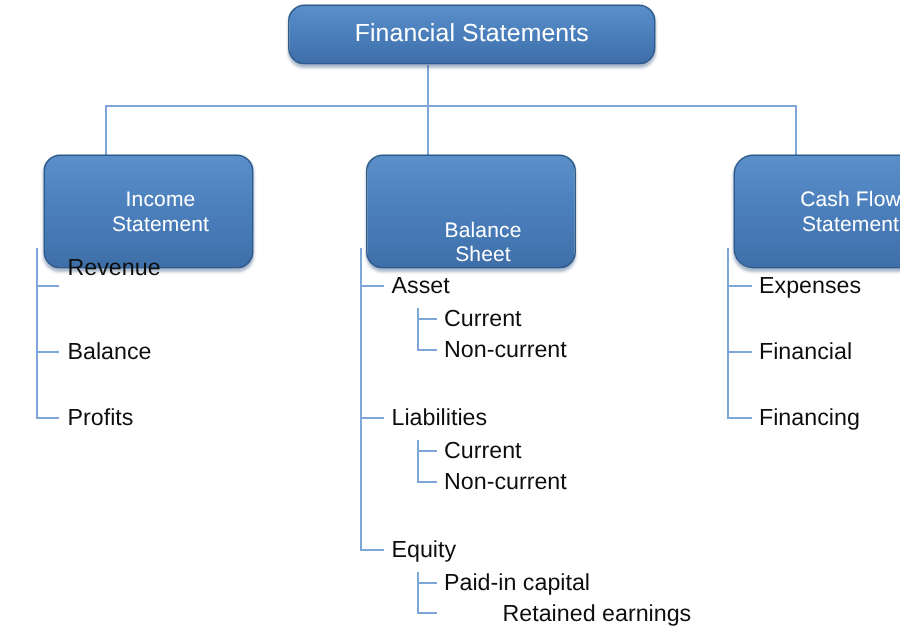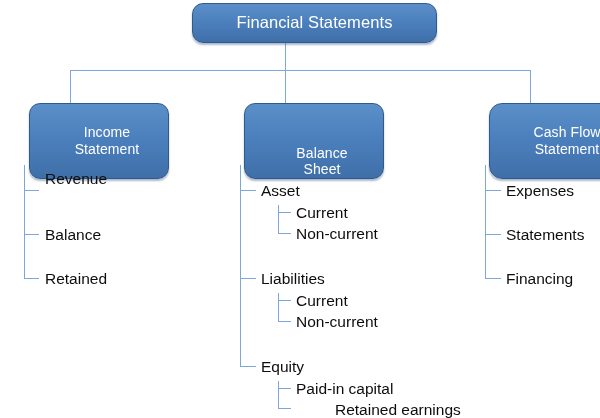--- a/index.html
+++ b/index.html
@@ -143,31 +143,31 @@
 Sheet</span>
   </div>
 
   <div class="node-box node-level2" id="node-cashflow">
     <span class="node-label">Cash Flow
 Statement</span>
   </div>
 
   <div class="leaf" style="left:45px; top:171px;">Revenue</div>
   <div class="leaf" style="left:45px; top:227px;">Balance</div>
-  <div class="leaf" style="left:45px; top:271px;">Retained</div>
+  <div class="leaf" style="left:45px; top:271px;">Profits</div>
 
   <div class="leaf" style="left:261px; top:183px;">Asset</div>
   <div class="leaf sub" style="left:296px; top:205px;">Current</div>
   <div class="leaf sub" style="left:296px; top:226px;">Non-current</div>
 
   <div class="leaf" style="left:261px; top:271px;">Liabilities</div>
   <div class="leaf sub" style="left:296px; top:293px;">Current</div>
   <div class="leaf sub" style="left:296px; top:314px;">Non-current</div>
 
   <div class="leaf" style="left:261px; top:359px;">Equity</div>
   <div class="leaf sub" style="left:296px; top:381px;">Paid-in capital</div>
   <div class="leaf sub" style="left:296px; top:402px;margin-left:39px;">Retained earnings</div>
 
   <div class="leaf" style="left:506px; top:183px;">Expenses</div>
-  <div class="leaf" style="left:506px; top:227px;">Statements</div>
+  <div class="leaf" style="left:506px; top:227px;">Financial</div>
   <div class="leaf" style="left:506px; top:271px;">Financing</div>
 
 </div>
 
 </body></html>

